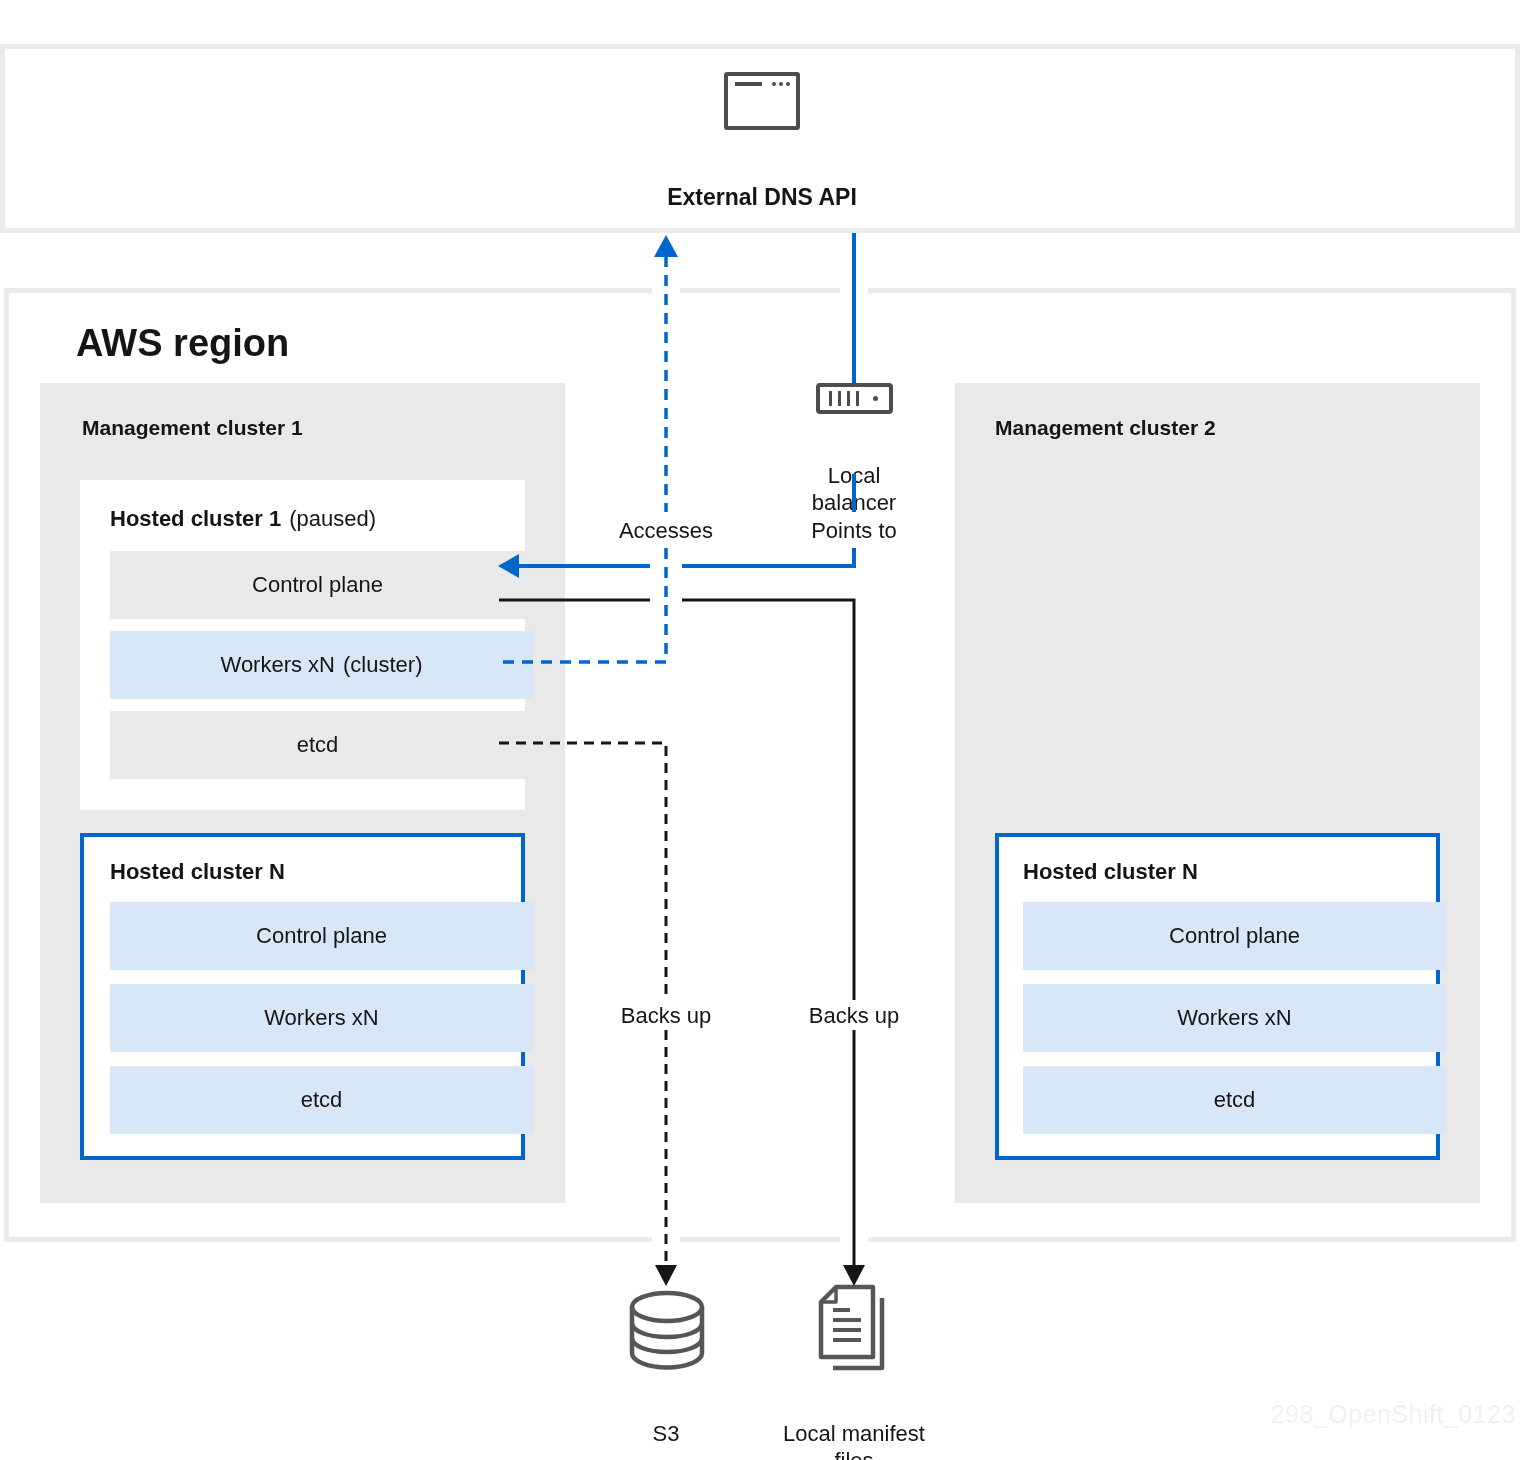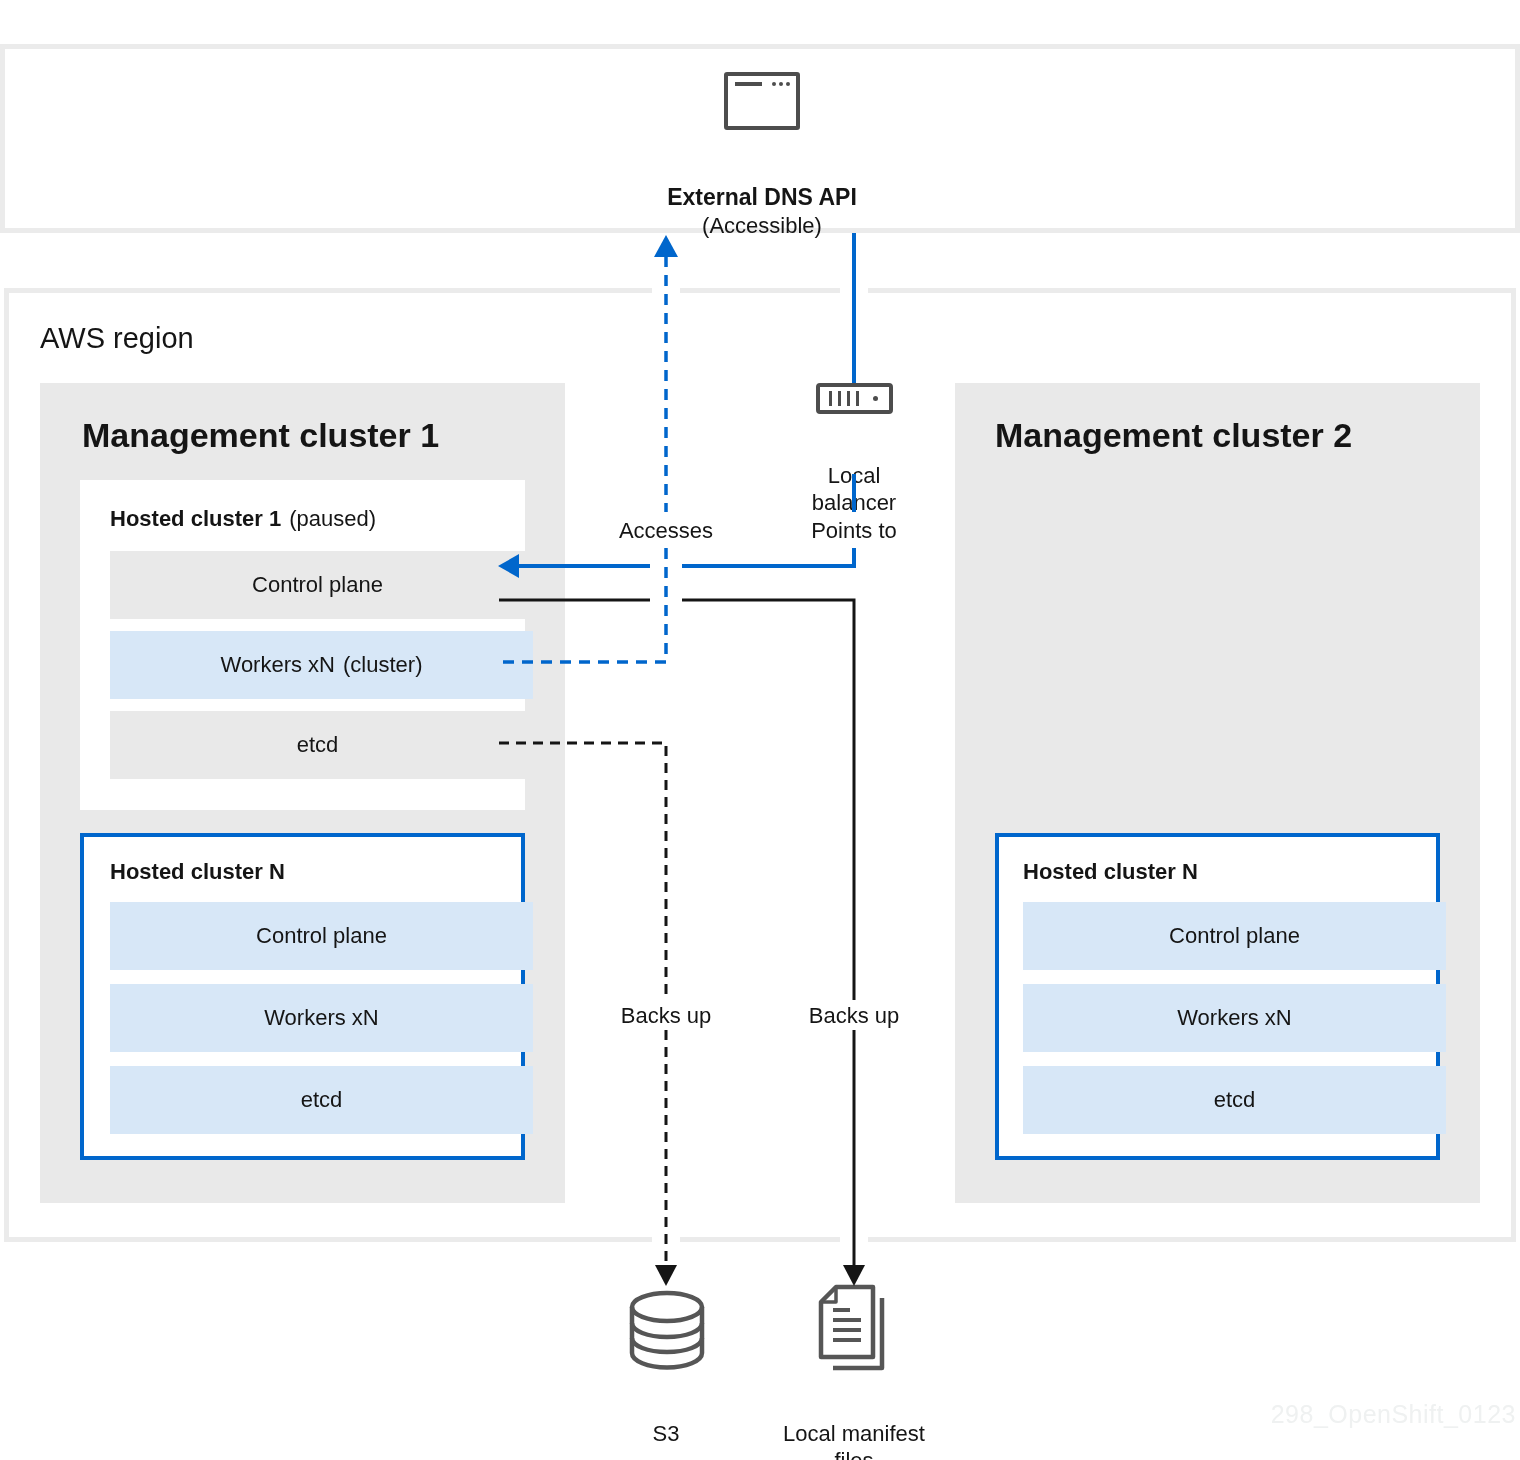--- a/index.html
+++ b/index.html
@@ -3,32 +3,32 @@
 <meta charset="utf-8">
 <style>
   html,body { margin:0; padding:0; background:#ffffff; }
   .canvas {
     position:relative; width:1520px; height:1460px; background:#ffffff;
     font-family:"Liberation Sans","DejaVu Sans",sans-serif; color:#151515;
     overflow:hidden;
   }
   .frame { position:absolute; background:#ffffff; border:5px solid #ebebeb; box-sizing:border-box; }
   .cluster { position:absolute; background:#e9e9e9; }
-  .cluster-title { position:absolute; font-size:34px; font-weight:700; white-space:nowrap; }
+  .cluster-title { position:absolute; font-size:21px; font-weight:700; white-space:nowrap; }
   .hosted { position:absolute; background:#ffffff; box-sizing:border-box; }
   .hosted.outlined { border:4px solid #0066cc; }
   .hosted-title { position:absolute; font-size:22px; white-space:nowrap; }
   .hosted-title .t { font-weight:700; }
   .hosted-title .s { font-weight:400; margin-left:8px; }
   .row { position:absolute; width:423px; height:68px; line-height:68px; text-align:center;
          font-size:22px; font-weight:500; white-space:nowrap; }
   .row .suffix { font-weight:400; margin-left:8px; }
   .row.gray { background:#e9e9e9; }
   .row.blue { background:#d7e7f7; }
-  .bigtitle { position:absolute; font-size:29px; font-weight:400; white-space:nowrap; }
+  .bigtitle { position:absolute; font-size:38px; font-weight:700; white-space:nowrap;margin-left:36px; }
   .caption { position:absolute; text-align:center; font-size:22px; font-weight:500; line-height:27px;margin-top:40px; }
   .caption.bold { font-weight:700; font-size:23px; }
   .arrow-label { position:absolute; text-align:center; font-size:22px; font-weight:400; line-height:26px; }
   .overlay { position:absolute; left:0; top:0; pointer-events:none; }
   .watermark { position:absolute; left:1236px; top:1400px; width:280px; text-align:right;
                font-size:25px; font-weight:400; color:#eff1f1; letter-spacing:0.5px; }
 
   
   .browser-icon { position:absolute; left:724px; top:72px; width:76px; height:58px;
     border:4px solid #4d4d4d; border-radius:3px; box-sizing:border-box; background:#fff; }
@@ -54,21 +54,20 @@
 
   <div class="browser-icon">
     <div class="browser-dash"></div>
     <div class="browser-dots">
         <span></span>
         <span></span>
         <span></span>
       </div>
   </div>
   <div class="caption bold" style="left:562px; top:144px; width:400px;">External DNS API</div>
-  <div class="caption" style="left:562px; top:172px; width:400px; font-weight:400;">(Accessible)</div>
 
   <div class="frame" style="left:4px; top:288px; width:1512px; height:954px;"></div>
   <div class="bigtitle" style="left:40px; top:322px;">AWS region</div>
 
   <div class="cluster" style="left:40px; top:383px; width:525px; height:820px;">
     <div class="cluster-title" style="left:42px; top:33px;">Management cluster 1</div>
   </div>
 
   <div class="hosted" style="left:80px; top:480px; width:445px; height:330px;">
     <div class="hosted-title" style="left:30px; top:26px;">

